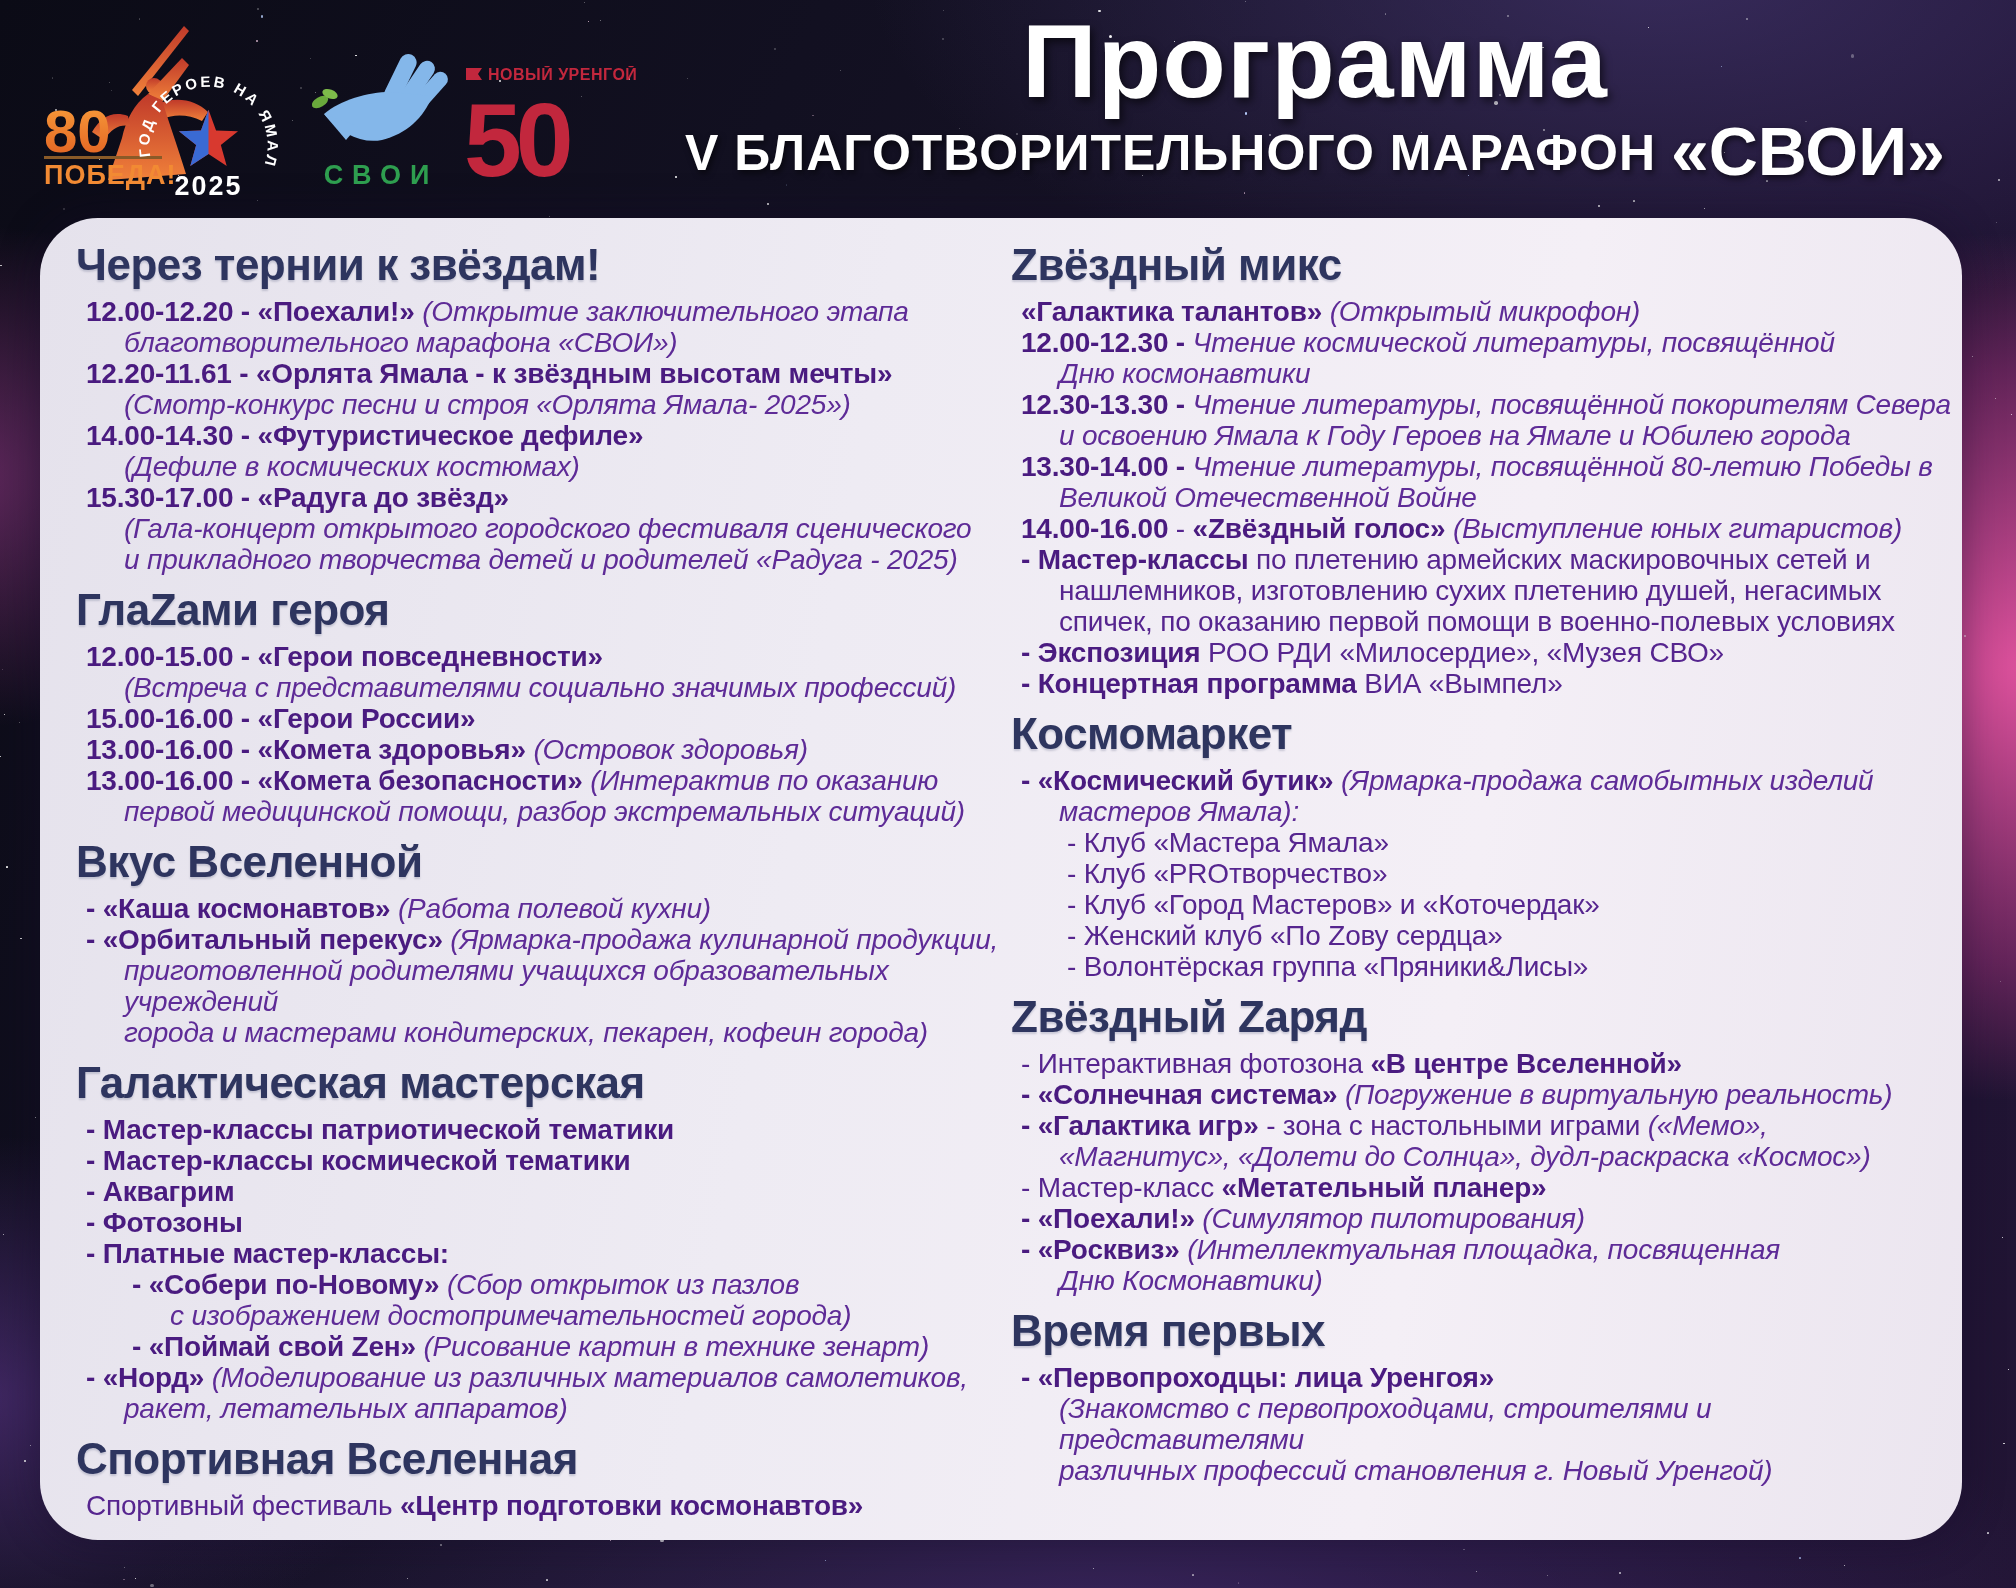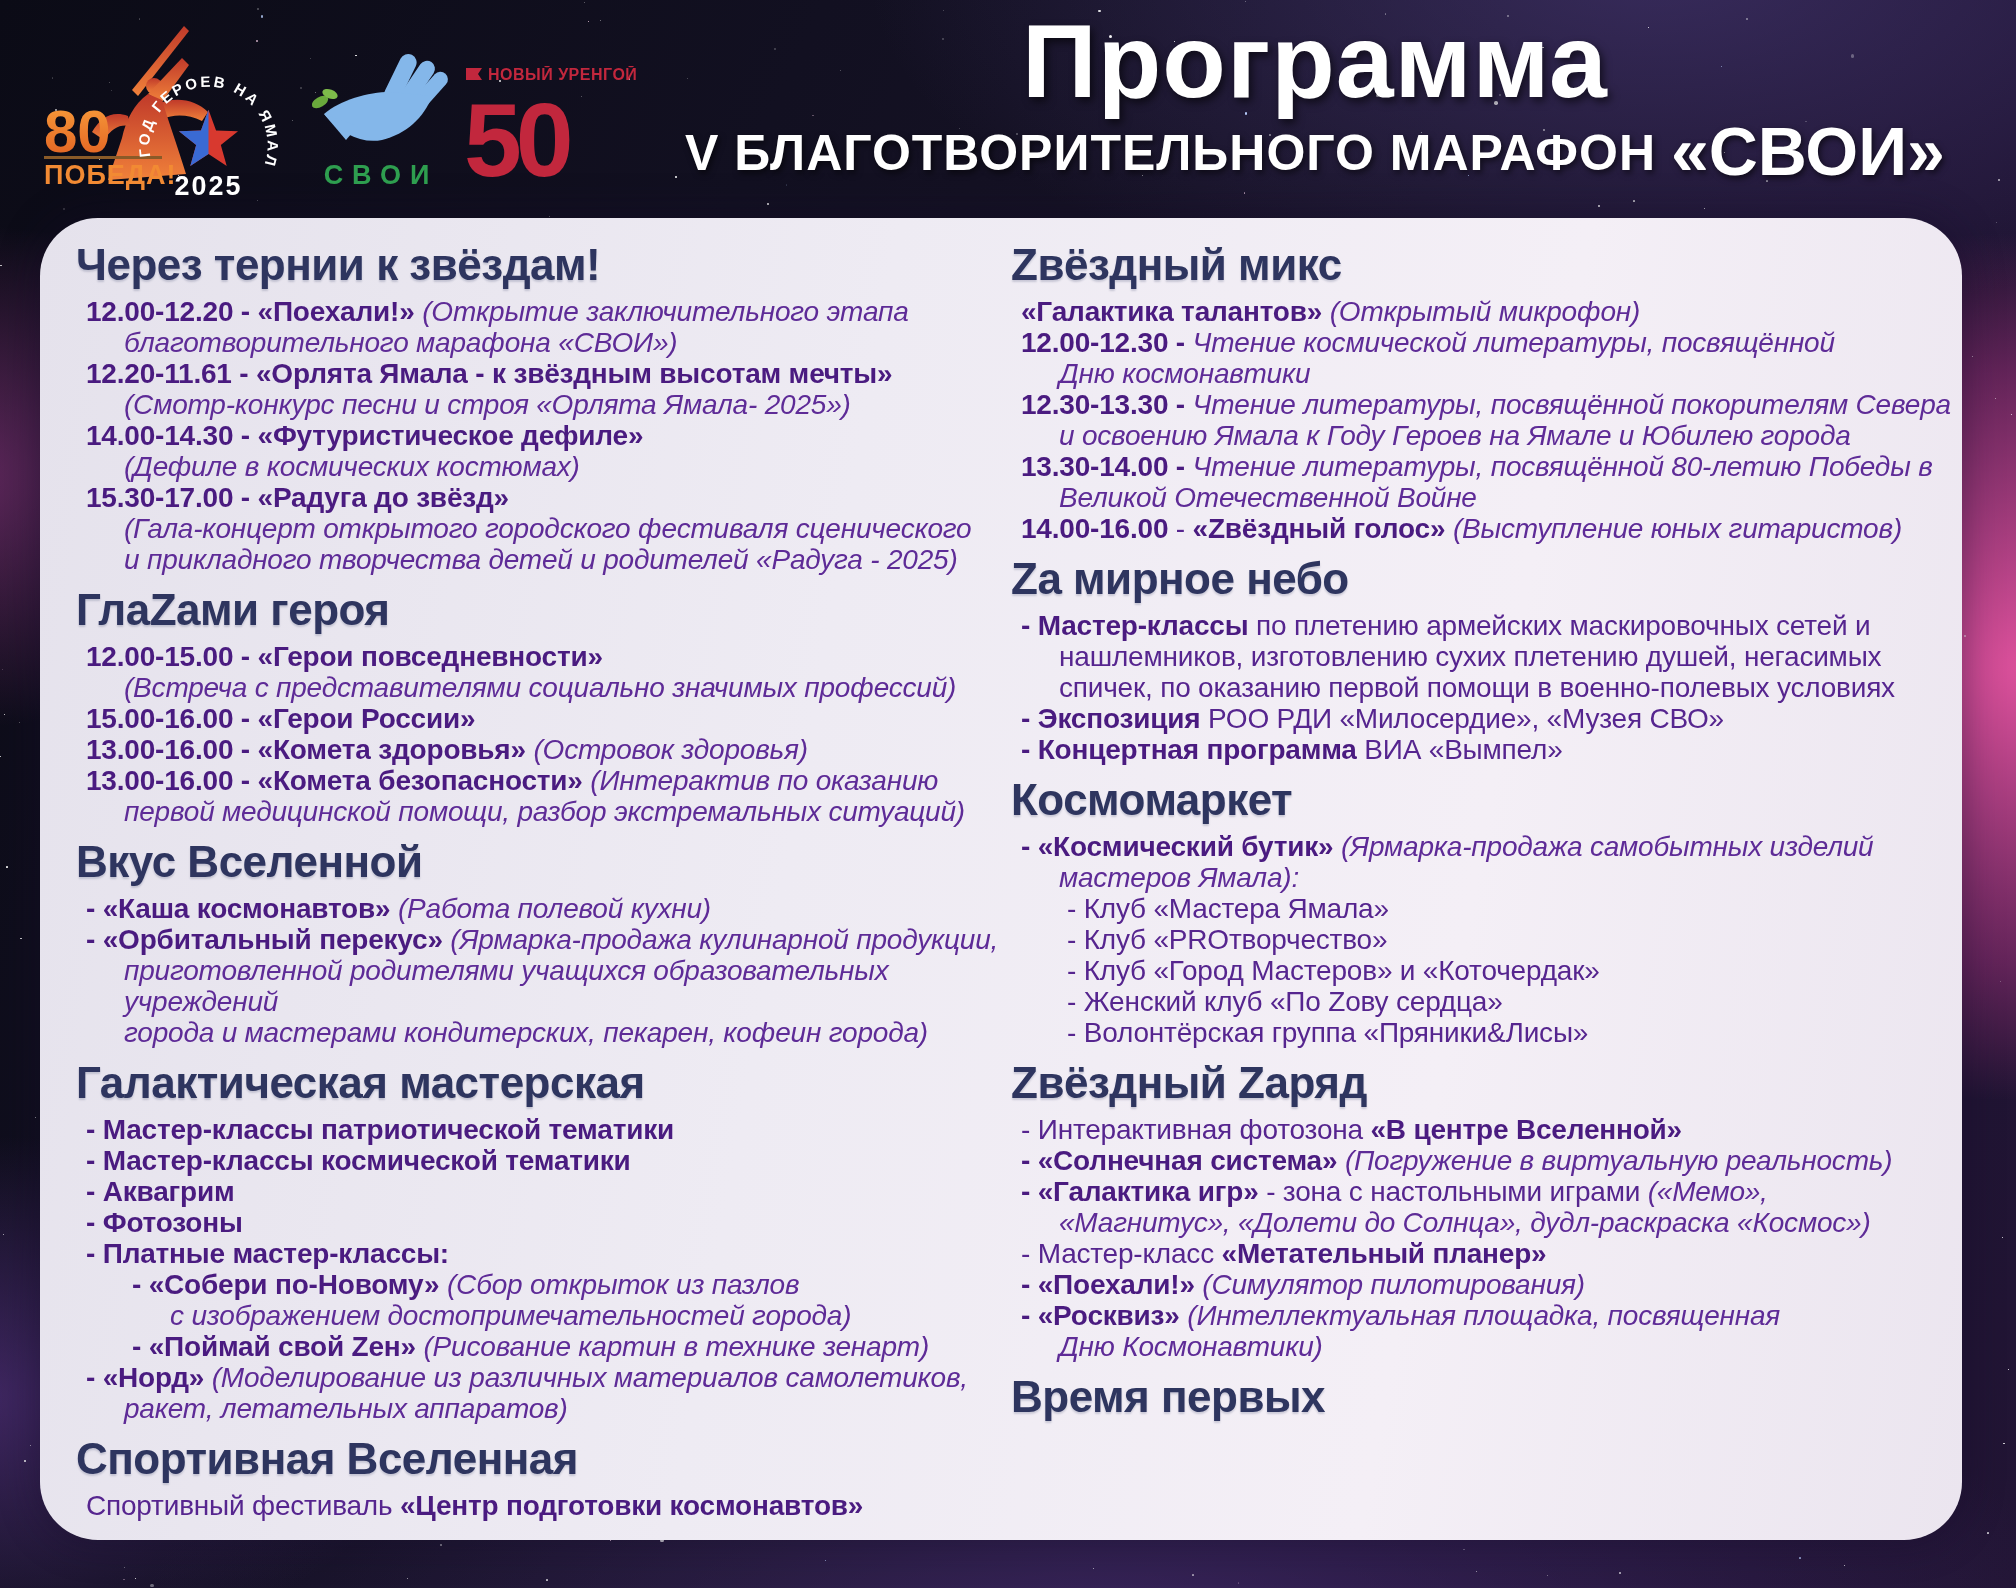--- a/index.html
+++ b/index.html
@@ -751,21 +751,20 @@
             <h2 class="section-title">Zвёздный микс</h2>
             <div class="entries">
               <div class="entry ind0"><span class="st-b">«Галактика талантов» </span><span class="st-i">(Открытый микрофон)</span></div>
               <div class="entry ind0"><span class="st-b">12.00-12.30 - </span><span class="st-i">Чтение космической литературы, посвящённой</span><br><span class="st-i">Дню космонавтики</span></div>
               <div class="entry ind0"><span class="st-b">12.30-13.30 - </span><span class="st-i">Чтение литературы, посвящённой покорителям Севера</span><br><span class="st-i">и освоению Ямала к Году Героев на Ямале и Юбилею города</span></div>
               <div class="entry ind0"><span class="st-b">13.30-14.00 - </span><span class="st-i">Чтение литературы, посвящённой 80-летию Победы в</span><br><span class="st-i">Великой Отечественной Войне</span></div>
               <div class="entry ind0"><span class="st-b">14.00-16.00</span><span class="st-r"> - </span><span class="st-b">«Zвёздный голос» </span><span class="st-i">(Выступление юных гитаристов)</span></div>
             </div>
           </section>
           <section class="section">
-            <h2 class="section-title">Zа мирное небо</h2>
             <div class="entries">
               <div class="entry ind0"><span class="st-b">- Мастер-классы </span><span class="st-r">по плетению армейских маскировочных сетей и</span><br><span class="st-r">нашлемников, изготовлению сухих плетению душей, негасимых</span><br><span class="st-r">спичек, по оказанию первой помощи в военно-полевых условиях</span></div>
               <div class="entry ind0"><span class="st-b">- Экспозиция </span><span class="st-r">РОО РДИ «Милосердие», «Музея СВО»</span></div>
               <div class="entry ind0"><span class="st-b">- Концертная программа </span><span class="st-r">ВИА «Вымпел»</span></div>
             </div>
           </section>
           <section class="section">
             <h2 class="section-title">Космомаркет</h2>
             <div class="entries">
               <div class="entry ind0"><span class="st-b">- «Космический бутик» </span><span class="st-i">(Ярмарка-продажа самобытных изделий</span><br><span class="st-i">мастеров Ямала):</span></div>
@@ -782,18 +781,21 @@
               <div class="entry ind0"><span class="st-r">- Интерактивная фотозона </span><span class="st-b">«В центре Вселенной»</span></div>
               <div class="entry ind0"><span class="st-b">- «Солнечная система» </span><span class="st-i">(Погружение в виртуальную реальность)</span></div>
               <div class="entry ind0"><span class="st-b">- «Галактика игр» </span><span class="st-r">- зона с настольными играми </span><span class="st-i">(«Мемо»,</span><br><span class="st-i">«Магнитус», «Долети до Солнца», дудл-раскраска «Космос»)</span></div>
               <div class="entry ind0"><span class="st-r">- Мастер-класс </span><span class="st-b">«Метательный планер»</span></div>
               <div class="entry ind0"><span class="st-b">- «Поехали!» </span><span class="st-i">(Симулятор пилотирования)</span></div>
               <div class="entry ind0"><span class="st-b">- «Росквиз» </span><span class="st-i">(Интеллектуальная площадка, посвященная</span><br><span class="st-i">Дню Космонавтики)</span></div>
             </div>
           </section>
           <section class="section">
             <h2 class="section-title">Время первых</h2>
+            <div class="entries">
+              <div class="entry ind0"><span class="st-b">- «Первопроходцы: лица Уренгоя»</span><br><span class="st-i">(Знакомство с первопроходцами, строителями и представителями</span><br><span class="st-i">различных профессий становления г. Новый Уренгой)</span></div>
+            </div>
           </section>
         </div>
     </div>
   </div>
 
 </div>
 
 </body></html>

